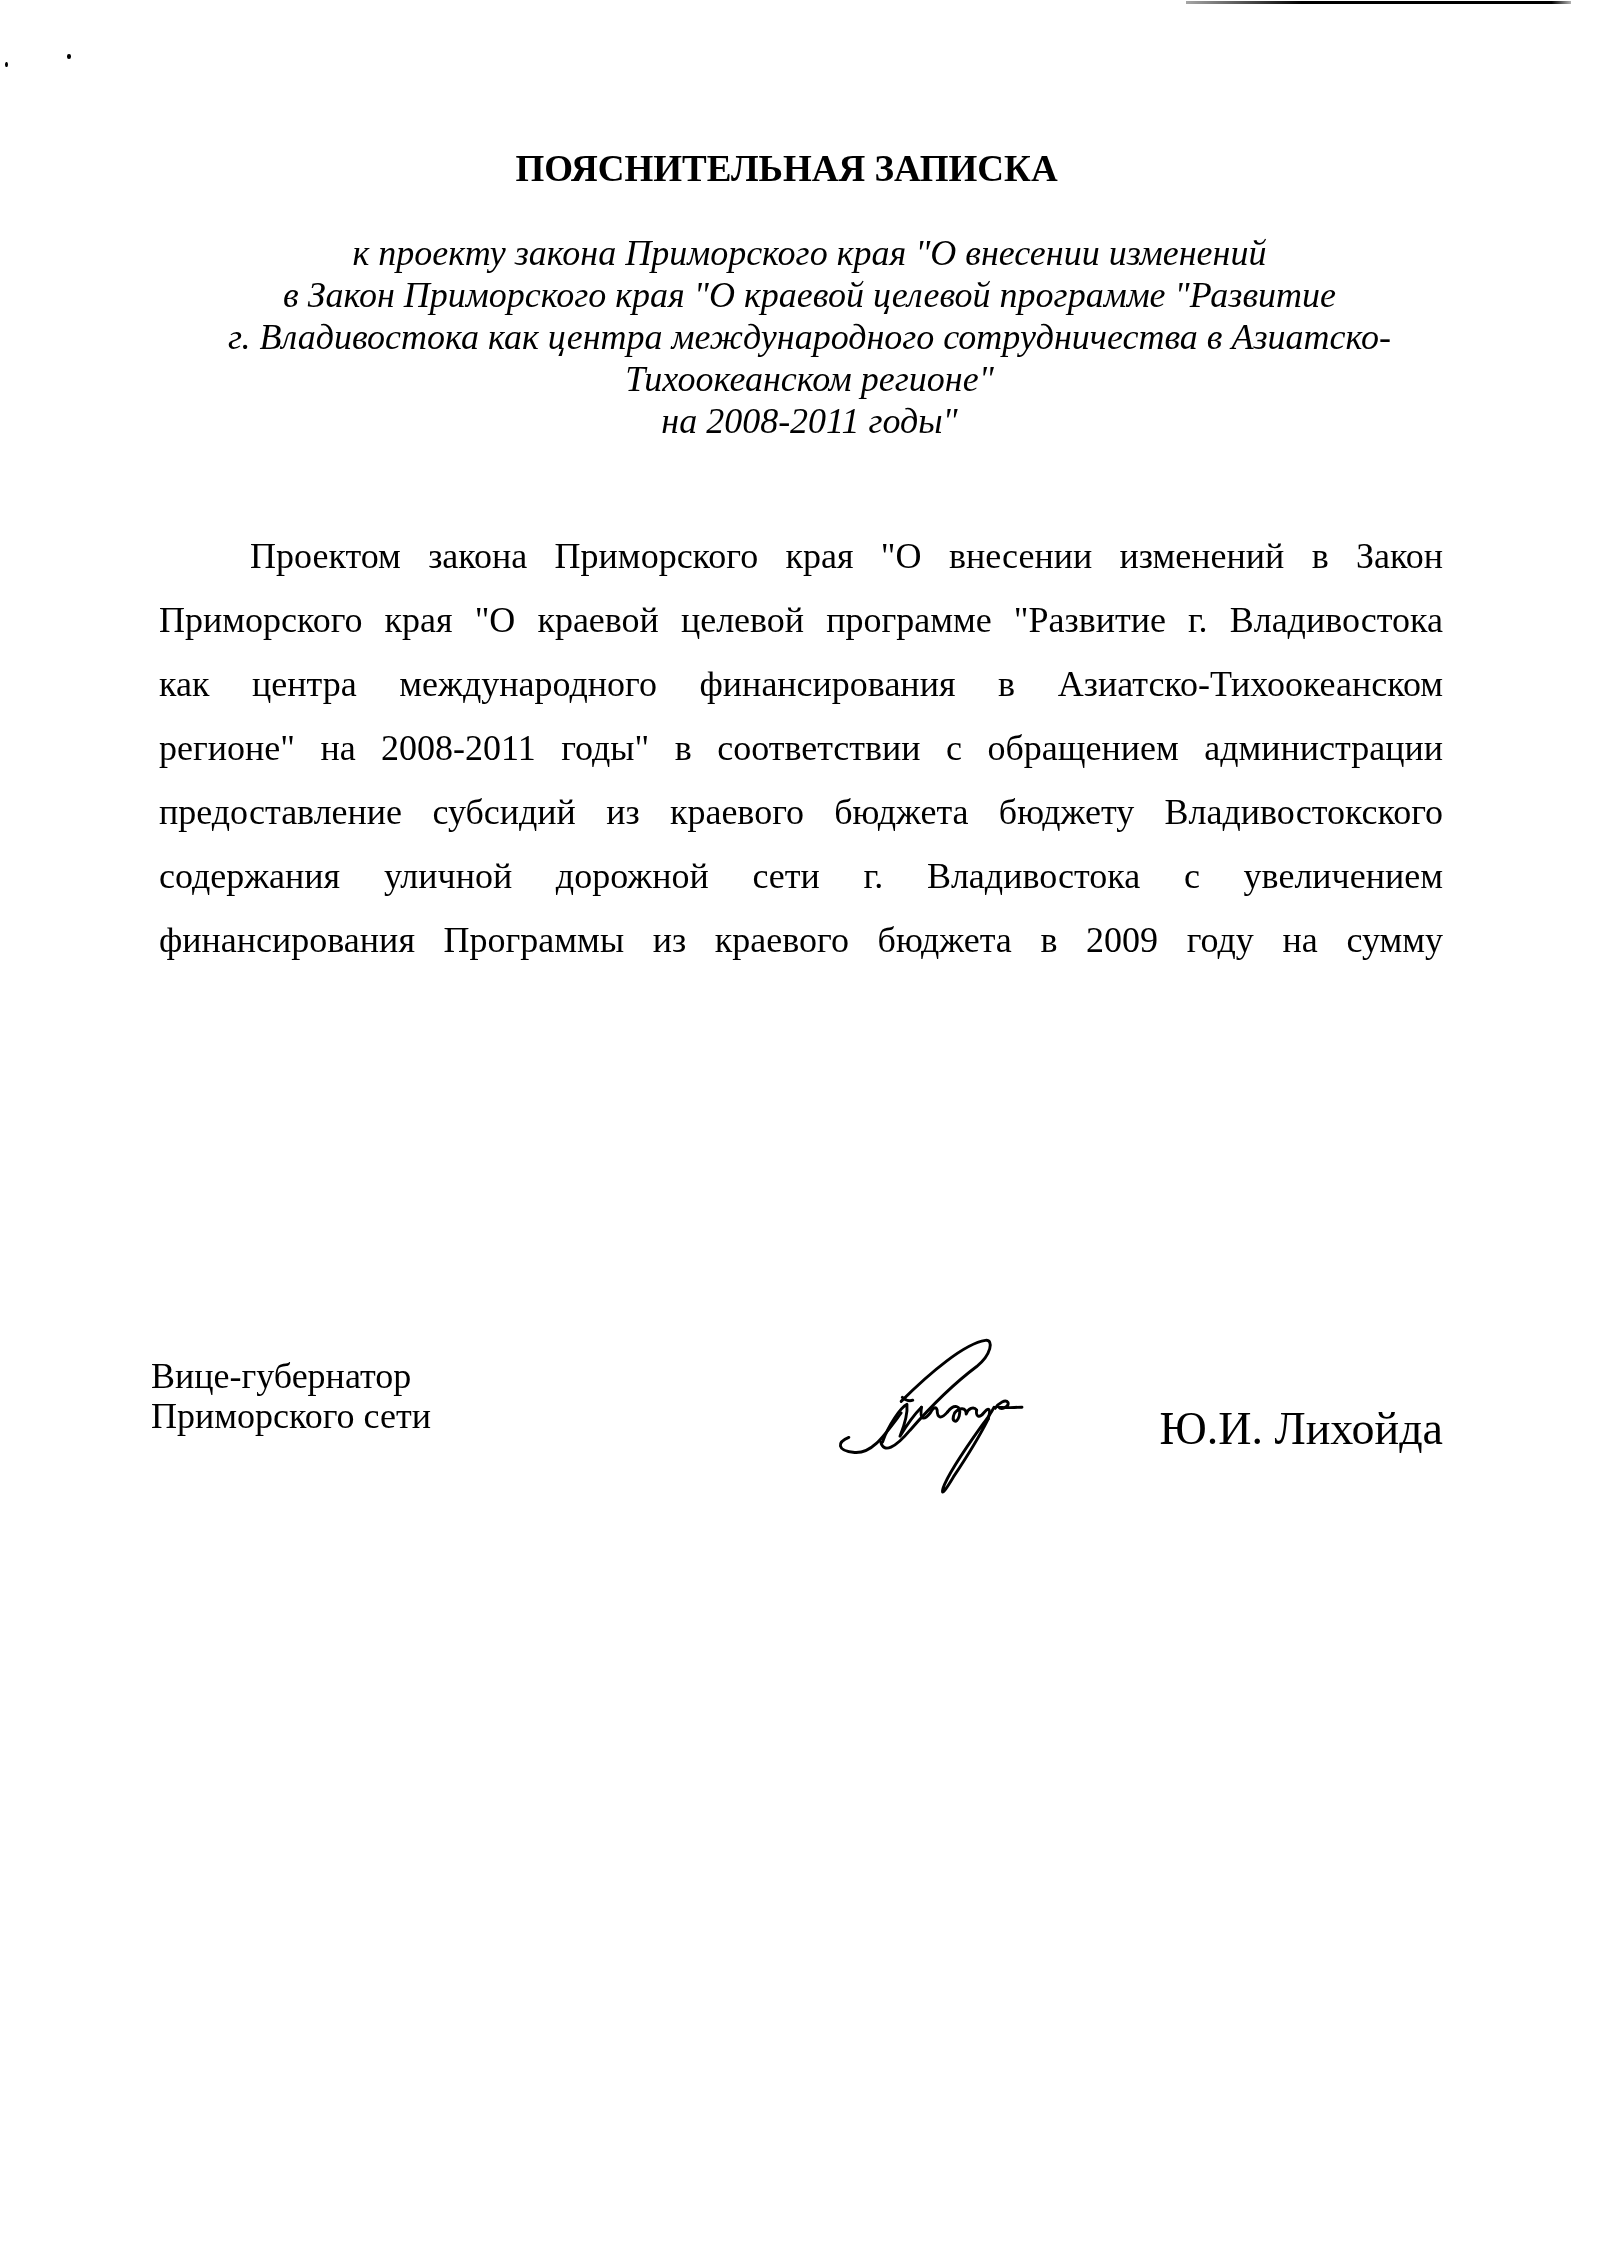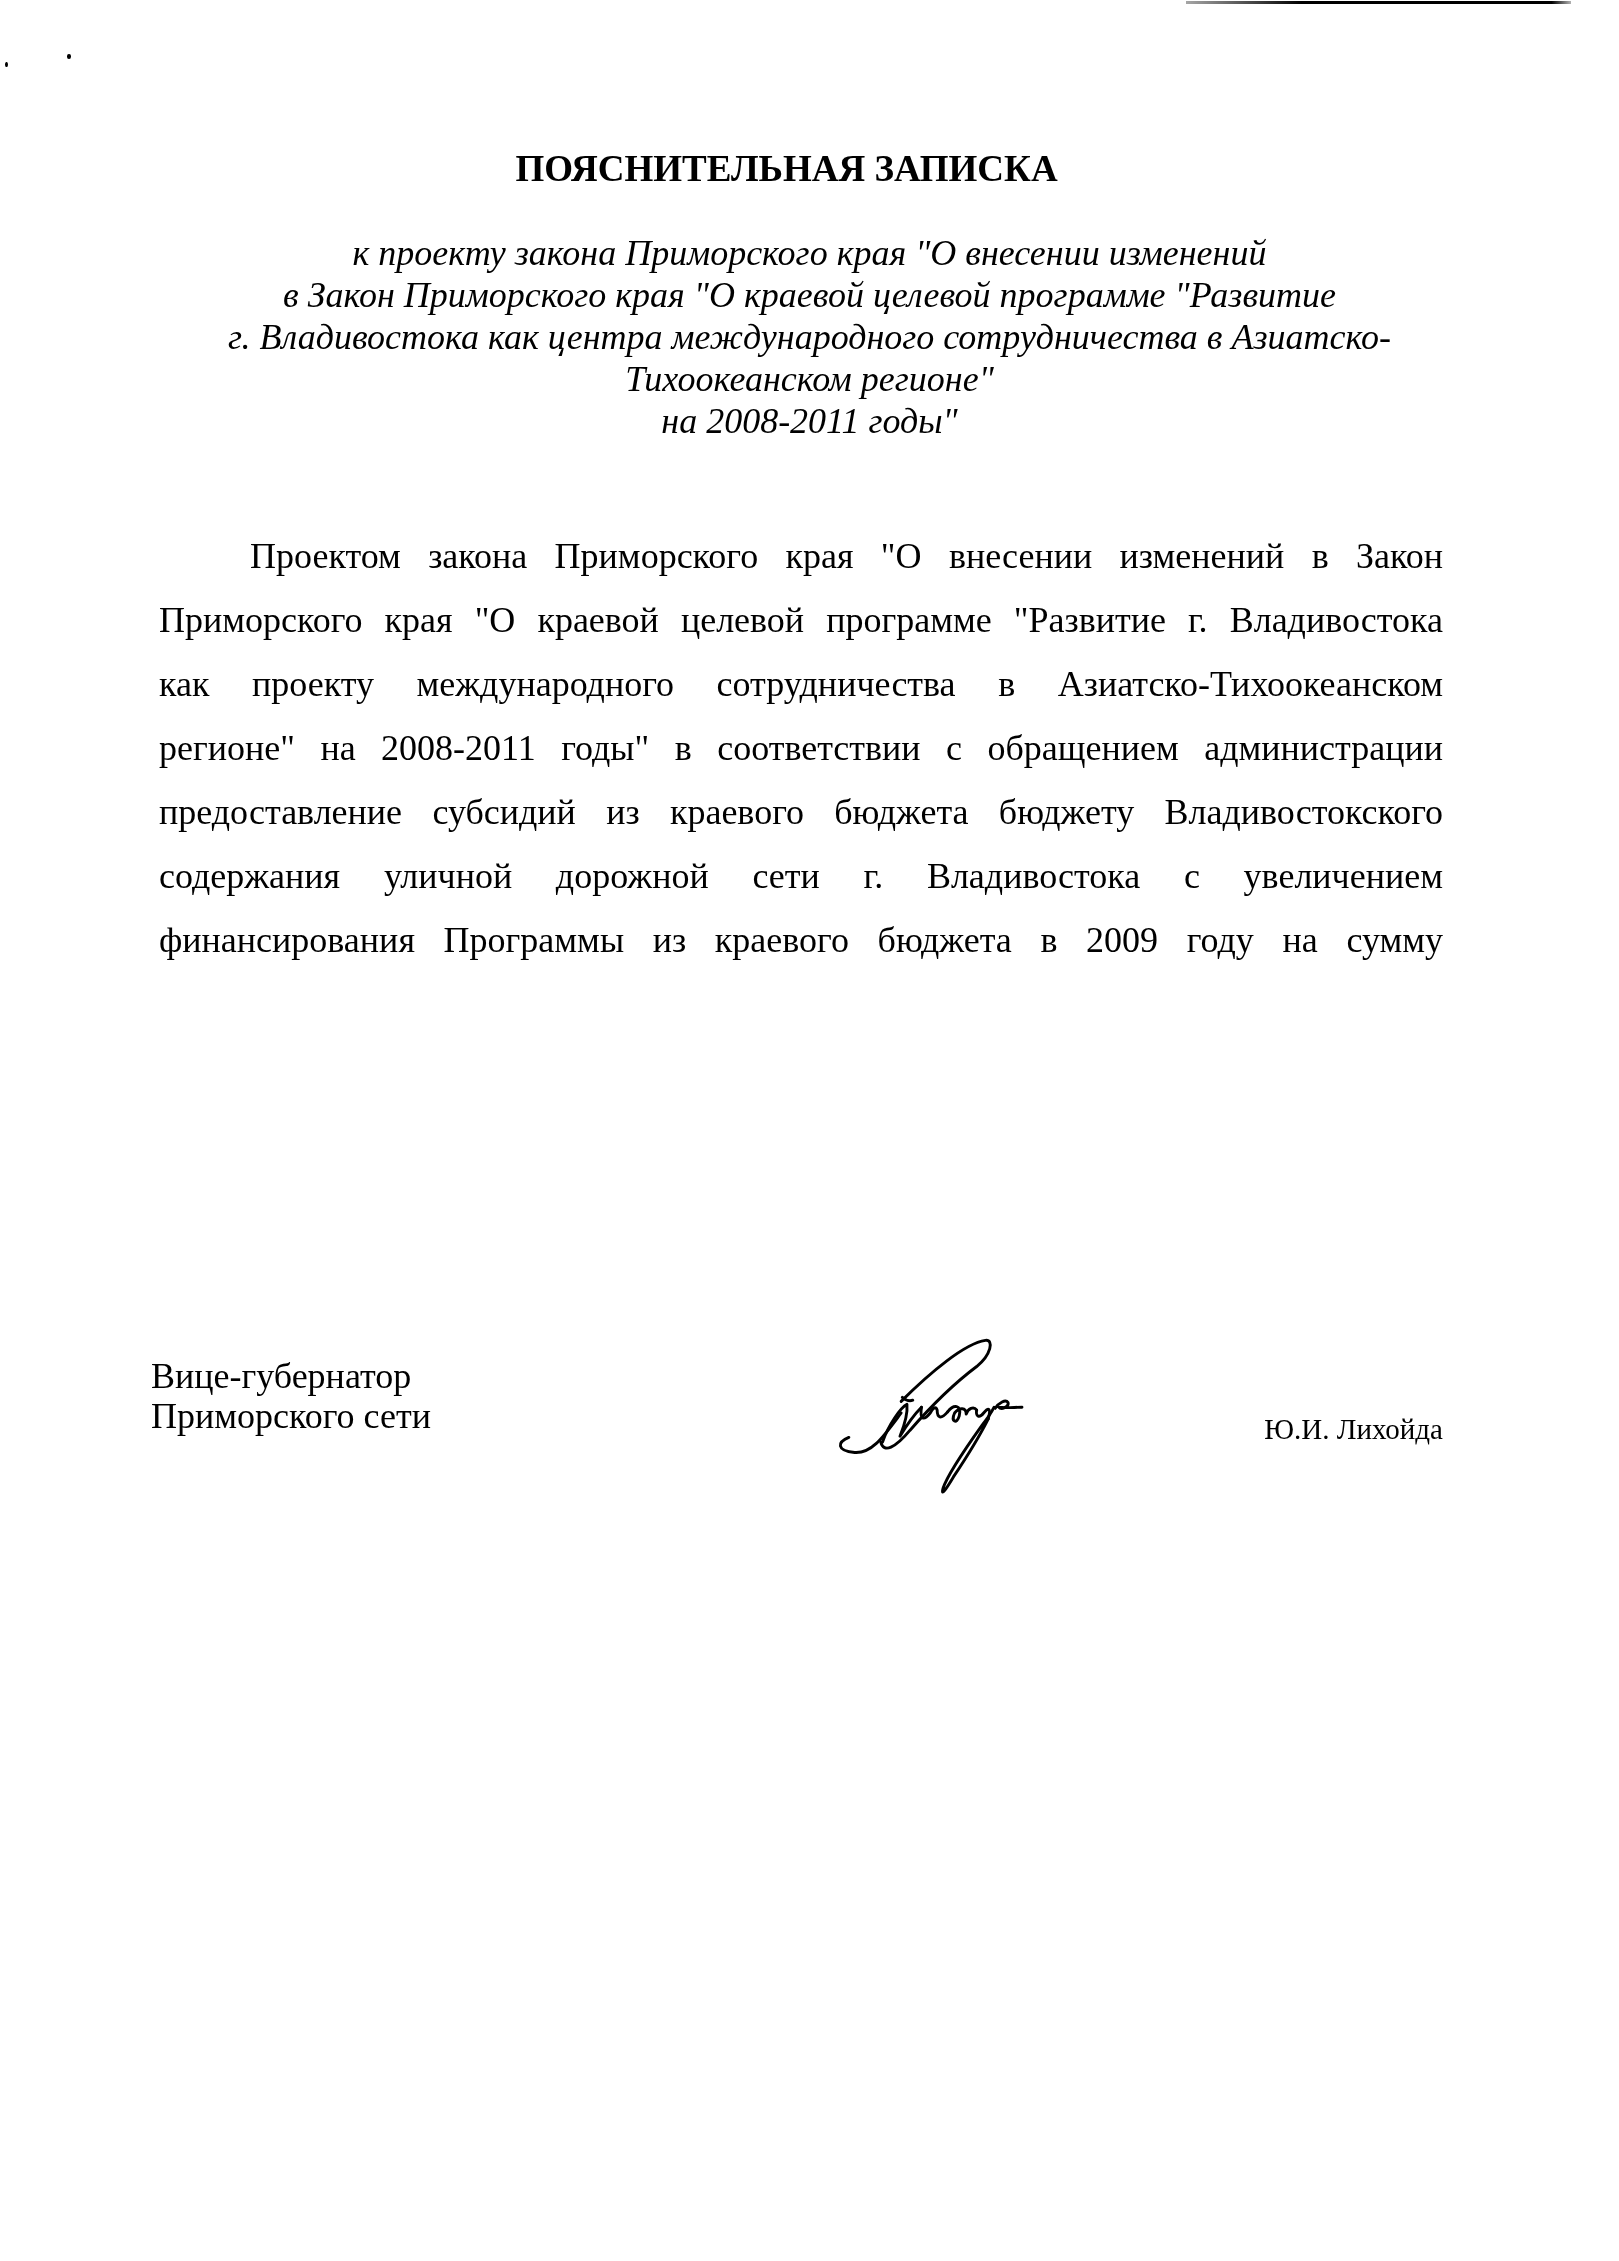--- a/index.html
+++ b/index.html
@@ -93,21 +93,21 @@
       top: 1356px;
       font-size: 36px;
       line-height: 40px;
     }
     .sig-position span { display: block; white-space: nowrap; }
 
     .sig-name {
       position: absolute;
       right: 176px;
       top: 1409px;
-      font-size: 29px;
+      font-size: 46px;
       line-height: 40px;
       white-space: nowrap;
     }
 
     .signature {
       position: absolute;
       left: 814px;
       top: 1320px;
       width: 244px;
       height: 186px;
@@ -128,21 +128,21 @@
     <span class="line">к проекту закона Приморского края "О внесении изменений</span>
     <span class="line">в Закон Приморского края "О краевой целевой программе "Развитие</span>
     <span class="line">г. Владивостока как центра международного сотрудничества в Азиатско-</span>
     <span class="line">Тихоокеанском регионе"</span>
     <span class="line">на 2008-2011 годы"</span>
   </div>
 
   <div class="body-paragraph">
     <span class="bline first">Проектом закона Приморского края "О внесении изменений в Закон</span>
     <span class="bline">Приморского края "О краевой целевой программе "Развитие г. Владивостока</span>
-    <span class="bline">как проекту международного сотрудничества в Азиатско-Тихоокеанском</span>
+    <span class="bline">как центра международного финансирования в Азиатско-Тихоокеанском</span>
     <span class="bline">регионе" на 2008-2011 годы" в соответствии с обращением администрации</span>
     <span class="bline">предоставление субсидий из краевого бюджета бюджету Владивостокского</span>
     <span class="bline">содержания уличной дорожной сети г. Владивостока с увеличением</span>
     <span class="bline">финансирования Программы из краевого бюджета в 2009 году на сумму</span>
   </div>
 
   <div class="sig-position">
     <span>Вице-губернатор</span>
     <span>Приморского сети</span>
   </div>

